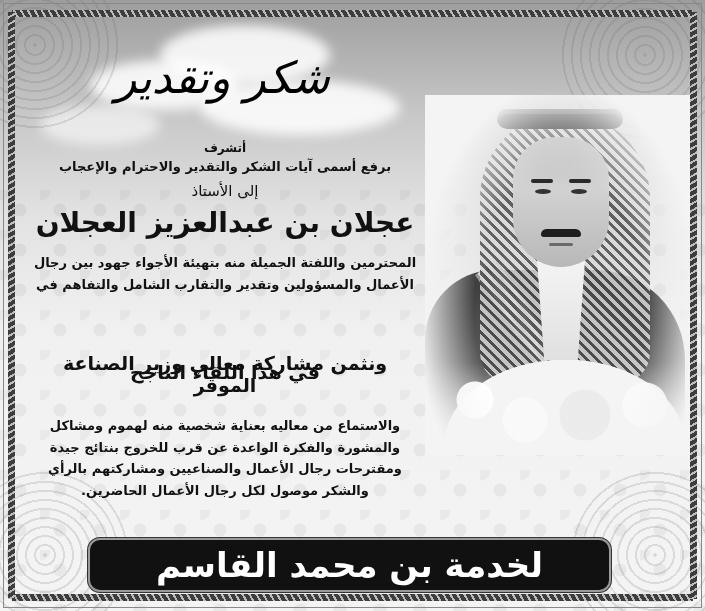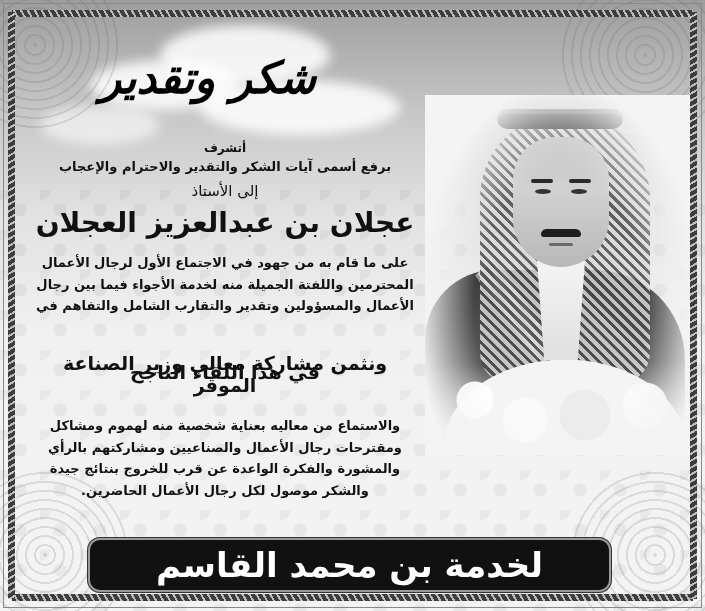--- a/index.html
+++ b/index.html
@@ -42,22 +42,22 @@
   .rope.right { top: 12px; bottom: 12px; right: 8px; width: 7px;
     background: repeating-linear-gradient(150deg, #3d3d3d 0 4px, #bdbdbd 4px 6px); }
   .outer-line { position: absolute; inset: 3px; border: 1px solid #888; }
 
   .text-col {
     position: absolute; left: 30px; top: 0; width: 390px; direction: rtl; text-align: center;
     color: #111;
   }
   .headline {
     position: absolute; left: 100px; top: 30px; width: 230px; height: 95px;
-    font-family: "DejaVu Serif", serif; font-size: 44px; font-weight: bold; font-style: italic;
-    direction: rtl; text-align: left; line-height: 95px; color: #000;
+    font-family: "DejaVu Serif", serif; font-size: 44px; font-weight: normal; font-style: italic;
+    direction: rtl; text-align: right; line-height: 95px; color: #000;
     letter-spacing: -1px;
   }
   .line { position: absolute; left: 0; width: 390px; white-space: nowrap; }
   .l-honor { top: 141px; font-size: 12px; font-weight: bold; }
   .l-raise { top: 159px; font-size: 13px; font-weight: bold; }
   .l-to { top: 182px; font-size: 15px; }
   .l-name { top: 206px; font-size: 28px; font-weight: bold; letter-spacing: 0.5px; }
   .para { position: absolute; left: 0; width: 390px; font-size: 13px; font-weight: bold; line-height: 21.5px; }
   .p1 { top: 252px; }
   .l-minister { position: absolute; left: 0; width: 390px; top: 352px; font-size: 19px; font-weight: bold; text-align: center; }
@@ -165,32 +165,31 @@
 
   <div class="headline">شكر وتقدير</div>
 
   <div class="text-col">
     <div class="line l-honor">أتشرف</div>
     <div class="line l-raise">برفع أسمى آيات الشكر والتقدير والاحترام والإعجاب</div>
     <div class="line l-to">إلى الأستاذ</div>
     <div class="line l-name">عجلان بن عبدالعزيز العجلان</div>
 
     <div class="para p1">
-      <div>على ما قام به من جهود في الاجتماع الأول لرجال الأعمال</div>
-      <div>المحترمين واللفتة الجميلة منه لخدمة الأجواء فيما بين رجال</div>
+      <div>المحترمين واللفتة الجميلة منه بتهيئة الأجواء جهود بين رجال</div>
       <div>الأعمال والمسؤولين وتقدير والتقارب الشامل والتفاهم في</div>
     </div>
 
     <div class="l-minister">ونثمن مشاركة معالي وزير الصناعة الموقر</div>
     <div class="l-meeting">في هذا اللقاء الناجح</div>
 
     <div class="para p2">
       <div>والاستماع من معاليه بعناية شخصية منه لهموم ومشاكل</div>
+      <div>والمشورة والفكرة الواعدة عن قرب للخروج بنتائج جيدة</div>
       <div>ومقترحات رجال الأعمال والصناعيين ومشاركتهم بالرأي</div>
-      <div>والمشورة والفكرة الواعدة عن قرب للخروج بنتائج جيدة</div>
       <div>والشكر موصول لكل رجال الأعمال الحاضرين.</div>
     </div>
   </div>
 
   <div class="name-banner">لخدمة بن محمد القاسم</div>
 
   <div class="outer-line"></div>
   <div class="rope top"></div>
   <div class="rope bottom"></div>
   <div class="rope left"></div>

